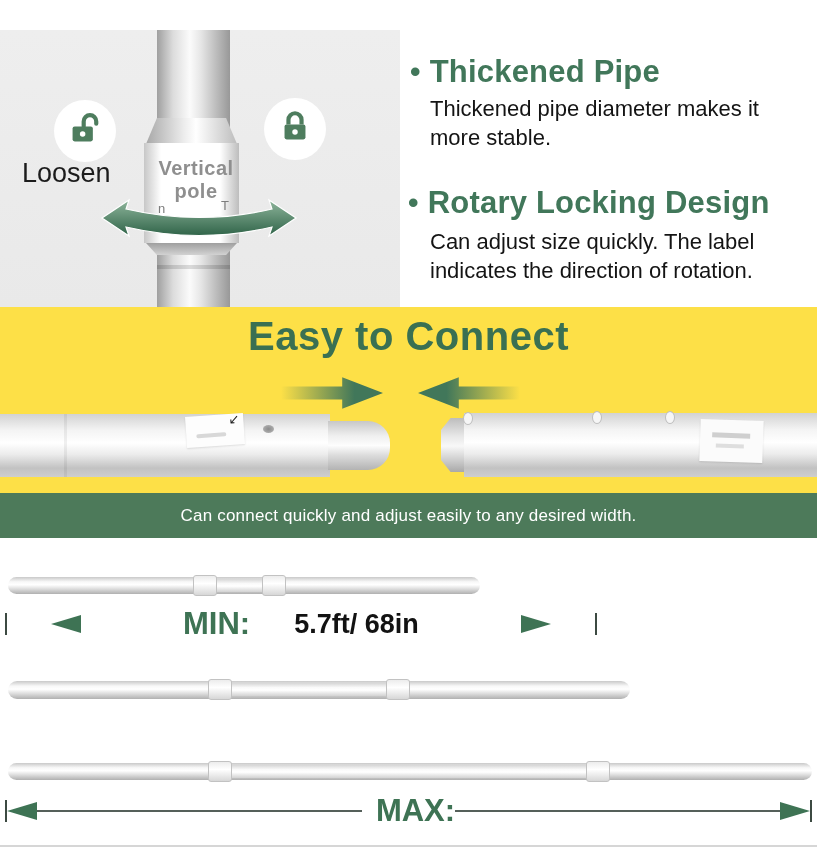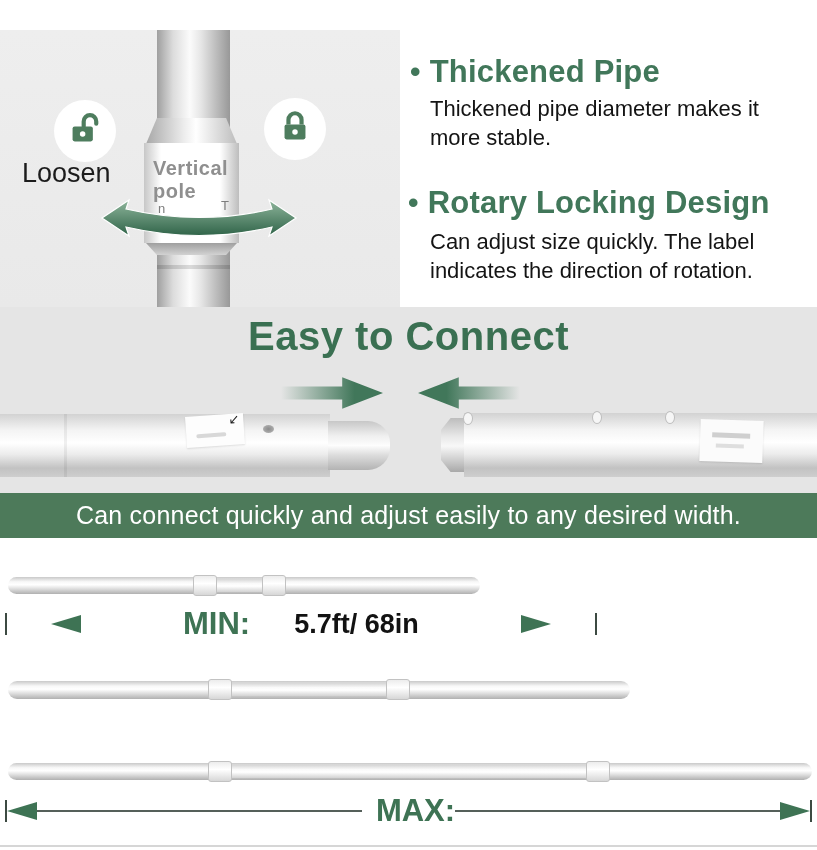--- a/index.html
+++ b/index.html
@@ -14,21 +14,21 @@
     background:linear-gradient(#eeeeee,#e9e9e9); }
   .vpole { position:absolute; left:157px; top:0; width:73px; height:277px;
     background:linear-gradient(to right,#9f9f9f,#dcdcdc 22%,#fbfbfb 45%,#e6e6e6 60%,#b5b5b5 85%,#989898); }
   .vpole-ridge { position:absolute; left:157px; top:235px; width:73px; height:4px;
     background:rgba(0,0,0,0.13); }
   .vpole-cone { position:absolute; left:146px; top:88px; width:91px; height:26px;
     background:linear-gradient(to right,#a8a8a8,#ededed 42%,#ffffff 55%,#bdbdbd);
     clip-path:polygon(12% 0,88% 0,100% 100%,0 100%); }
   .vpole-sleeve { position:absolute; left:144px; top:113px; width:95px; height:100px;
     background:linear-gradient(to right,#c7c7c7,#ffffff 18%,#ffffff 80%,#bdbdbd);
-    text-align:left;padding-left:9px; }
+    text-align:center;padding-left:9px; }
   .vpole-sleeve .sleeve-text { display:block; margin-top:14px; font-size:20px;
     font-weight:bold; color:#8f8f8f; letter-spacing:0.5px; }
   .sleeve-mark-l { position:absolute; left:14px; top:58px; font-size:13px; color:#7d7d7d; }
   .sleeve-mark-r { position:absolute; right:10px; top:55px; font-size:13px; color:#7d7d7d; }
   .vpole-sleeve-shadow { position:absolute; left:146px; top:213px; width:91px; height:12px;
     background:linear-gradient(#9f9f9f,#d2d2d2); clip-path:polygon(0 0,100% 0,88% 100%,12% 100%); }
 
   .lock-circle { position:absolute; width:62px; height:62px; border-radius:50%;
     background:#ffffff; display:flex; align-items:center; justify-content:center; }
   .lock-circle.left { left:54px; top:70px; }
@@ -43,21 +43,21 @@
   .f-title { position:absolute; display:flex; align-items:center; color:#41775a;
     font-weight:bold; font-size:31px; letter-spacing:0.2px; }
   .f-title .bullet { font-size:30px; margin-right:9px; color:#41775a; }
   .f-title.one { left:2px; top:24px; }
   .f-title.two { left:0px; top:155px; }
   .f-body { position:absolute; font-size:22px; line-height:1.33; color:#141414; width:356px; }
   .f-body.one { left:22px; top:64px; }
   .f-body.two { left:22px; top:197px; }
 
   
-  .connect { position:absolute; left:0; top:307px; width:817px; height:186px; background:#e5e5e5;padding-left:10px; }
+  .connect { position:absolute; left:0; top:307px; width:817px; height:186px; background:#fde047;padding-left:10px; }
   .connect-title { position:absolute; left:0; top:7px; width:100%; text-align:center;
     font-size:40px; font-weight:bold; color:#3a7052; letter-spacing:0.5px; }
   .blk-arrow { position:absolute; top:68px; width:102px; height:36px; }
   .blk-arrow.right { left:281px;
     background:linear-gradient(to right, rgba(223,229,222,0), #41775a 72%);
     clip-path:polygon(0 32%,60% 32%,60% 6%,100% 50%,60% 94%,60% 68%,0 68%); }
   .blk-arrow.left { left:418px;
     background:linear-gradient(to left, rgba(223,229,222,0), #41775a 72%);
     clip-path:polygon(100% 32%,40% 32%,40% 6%,0 50%,40% 94%,40% 68%,100% 68%); }
 
@@ -82,21 +82,21 @@
   .rpipe-pin { position:absolute; width:10px; height:13px; border-radius:50%;
     background:#f6f6f6; border:1px solid #bdbdbd; }
   .rpipe-label { position:absolute; left:700px; top:113px; width:63px; height:42px;
     background:#fbfbfb; transform:rotate(2deg); box-shadow:0 1px 2px rgba(0,0,0,0.12); }
   .rpipe-label .smudge1 { position:absolute; left:12px; top:13px; width:38px; height:5px; background:#cfcfcf; }
   .rpipe-label .smudge2 { position:absolute; left:16px; top:24px; width:28px; height:4px; background:#dedede; }
 
   
   .banner { position:absolute; left:0; top:493px; width:817px; height:45px; background:#4d7a5a;
     display:flex; align-items:center; justify-content:center; }
-  .banner-text { color:#ffffff; font-size:25px; letter-spacing:0.2px; }
+  .banner-text { color:#ffffff; font-size:17px; letter-spacing:0.2px; }
 
   
   .hpole { position:absolute; height:17px; border-radius:9px;
     background:linear-gradient(#c9c9c9,#f8f8f8 28%,#ffffff 46%,#dddddd 70%,#b0b0b0); }
   .hpole-inner { position:absolute; height:13px; border-radius:2px;
     background:linear-gradient(#d6d6d6,#fafafa 35%,#ffffff 55%,#d2d2d2); }
   .collar { position:absolute; width:24px; height:21px; border-radius:3px;
     background:linear-gradient(#ececec,#ffffff 40%,#d7d7d7); border:1px solid #c2c2c2; }
 
   .measure { position:absolute; display:flex; align-items:center; height:36px; }

